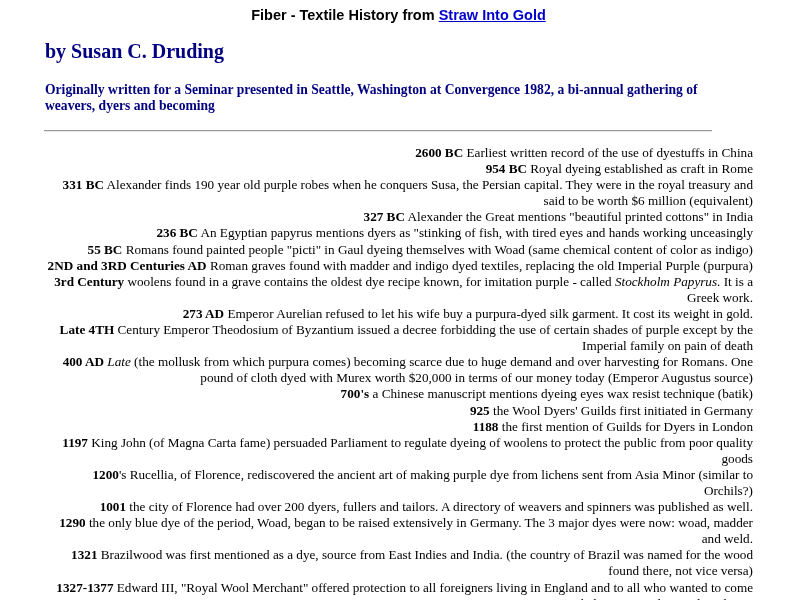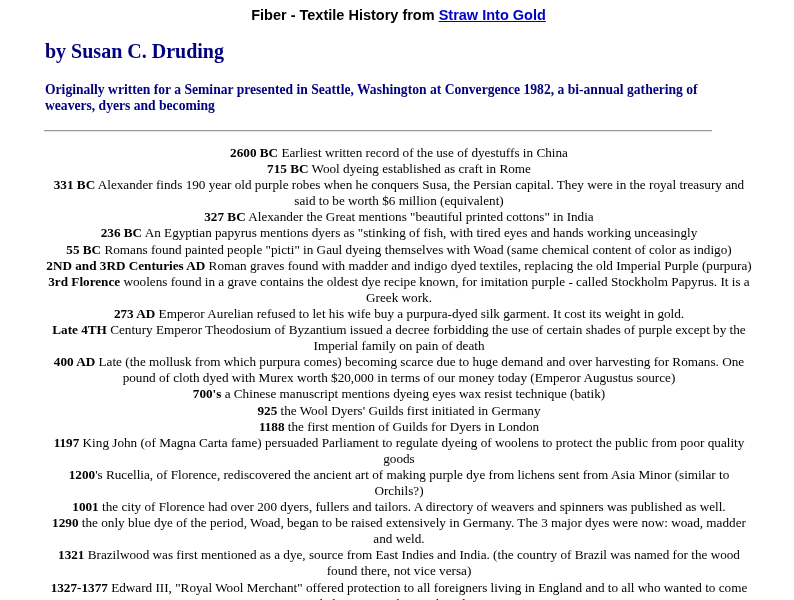--- a/index.html
+++ b/index.html
@@ -87,51 +87,52 @@
   .timeline {
     margin: 13px 0 0 1px;
     padding: 0;
     font-size: 13.2px;
     line-height: 16.1px;
   }
   .entry {
     margin: 0;
     padding: 0;
     max-width: 782px;
-    text-align: center;
+    text-align: right;
   }
   .entry .d {
     font-weight: bold;
   }
   .entry .it {
+    font-style: italic;
   }
 </style>
 </head>
 <body>
 
 <div class="page">
 
   <p class="site-header"><span>Fiber - Textile History from </span><a href="#">Straw Into Gold</a></p>
 
 
   <h3 class="byline">by Susan C. Druding</h3>
 
   <p class="seminar">Originally written for a Seminar presented in Seattle, Washington at Convergence 1982, a bi-annual gathering of weavers, dyers and becoming</p>
 
   <hr class="divider">
 
   <div class="timeline">
       <div class="entry"><span class="d">2600 BC</span><span class=""> Earliest written record of the use of dyestuffs in China</span></div>
-      <div class="entry"><span class="d">715 BC</span><span class=""> Wool dyeing established as craft in Rome</span></div>
+      <div class="entry"><span class="d">954 BC</span><span class=""> Royal dyeing established as craft in Rome</span></div>
       <div class="entry"><span class="d">331 BC</span><span class=""> Alexander finds 190 year old purple robes when he conquers Susa, the Persian capital. They were in the royal treasury and said to be worth $6 million (equivalent)</span></div>
       <div class="entry"><span class="d">327 BC</span><span class=""> Alexander the Great mentions "beautiful printed cottons" in India</span></div>
       <div class="entry"><span class="d">236 BC</span><span class=""> An Egyptian papyrus mentions dyers as "stinking of fish, with tired eyes and hands working unceasingly</span></div>
       <div class="entry"><span class="d">55 BC</span><span class=""> Romans found painted people "picti" in Gaul dyeing themselves with Woad (same chemical content of color as indigo)</span></div>
       <div class="entry"><span class="d">2ND and 3RD Centuries AD</span><span class=""> Roman graves found with madder and indigo dyed textiles, replacing the old Imperial Purple (purpura)</span></div>
-      <div class="entry"><span class="d">3rd Florence</span><span class=""> woolens found in a grave contains the oldest dye recipe known, for imitation purple - called </span><span class="it">Stockholm Papyrus</span><span class="">. It is a Greek work.</span></div>
+      <div class="entry"><span class="d">3rd Century</span><span class=""> woolens found in a grave contains the oldest dye recipe known, for imitation purple - called </span><span class="it">Stockholm Papyrus</span><span class="">. It is a Greek work.</span></div>
       <div class="entry"><span class="d">273 AD</span><span class=""> Emperor Aurelian refused to let his wife buy a purpura-dyed silk garment. It cost its weight in gold.</span></div>
       <div class="entry"><span class="d">Late 4TH</span><span class=""> Century Emperor Theodosium of Byzantium issued a decree forbidding the use of certain shades of purple except by the Imperial family on pain of death</span></div>
       <div class="entry"><span class="d">400 AD</span><span class=""> </span><span class="it">Late</span><span class=""> (the mollusk from which purpura comes) becoming scarce due to huge demand and over harvesting for Romans. One pound of cloth dyed with Murex worth $20,000 in terms of our money today (Emperor Augustus source)</span></div>
       <div class="entry"><span class="d">700's</span><span class=""> a Chinese manuscript mentions dyeing eyes wax resist technique (batik)</span></div>
       <div class="entry"><span class="d">925</span><span class=""> the Wool Dyers' Guilds first initiated in Germany</span></div>
       <div class="entry"><span class="d">1188</span><span class=""> the first mention of Guilds for Dyers in London</span></div>
       <div class="entry"><span class="d">1197</span><span class=""> King John (of Magna Carta fame) persuaded Parliament to regulate dyeing of woolens to protect the public from poor quality goods</span></div>
       <div class="entry"><span class="d">1200</span><span class="">'s Rucellia, of Florence, rediscovered the ancient art of making purple dye from lichens sent from Asia Minor (similar to Orchils?)</span></div>
       <div class="entry"><span class="d">1001</span><span class=""> the city of Florence had over 200 dyers, fullers and tailors. A directory of weavers and spinners was published as well.</span></div>
       <div class="entry"><span class="d">1290</span><span class=""> the only blue dye of the period, Woad, began to be raised extensively in Germany. The 3 major dyes were now: woad, madder and weld.</span></div>

